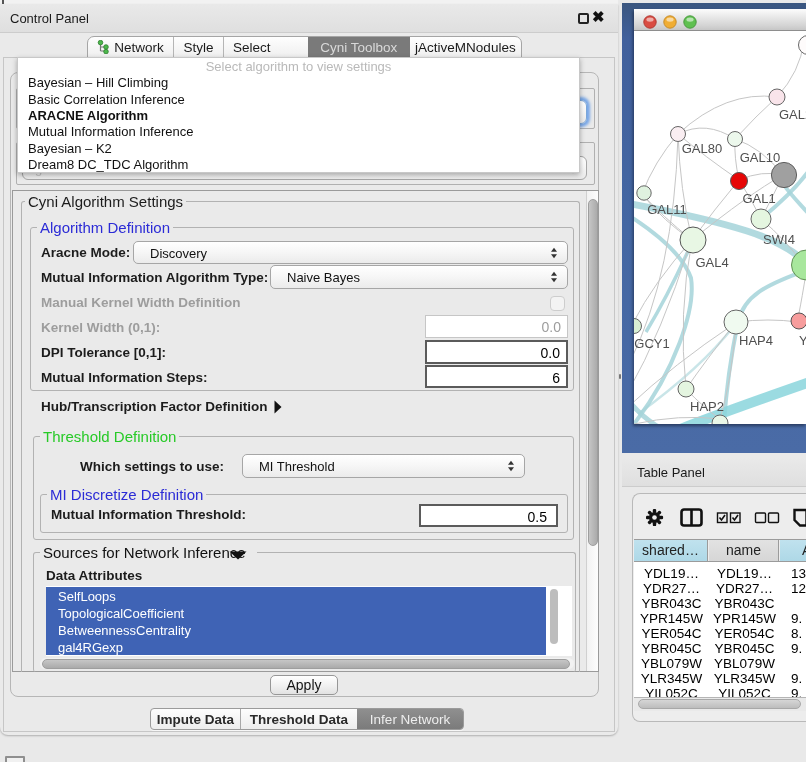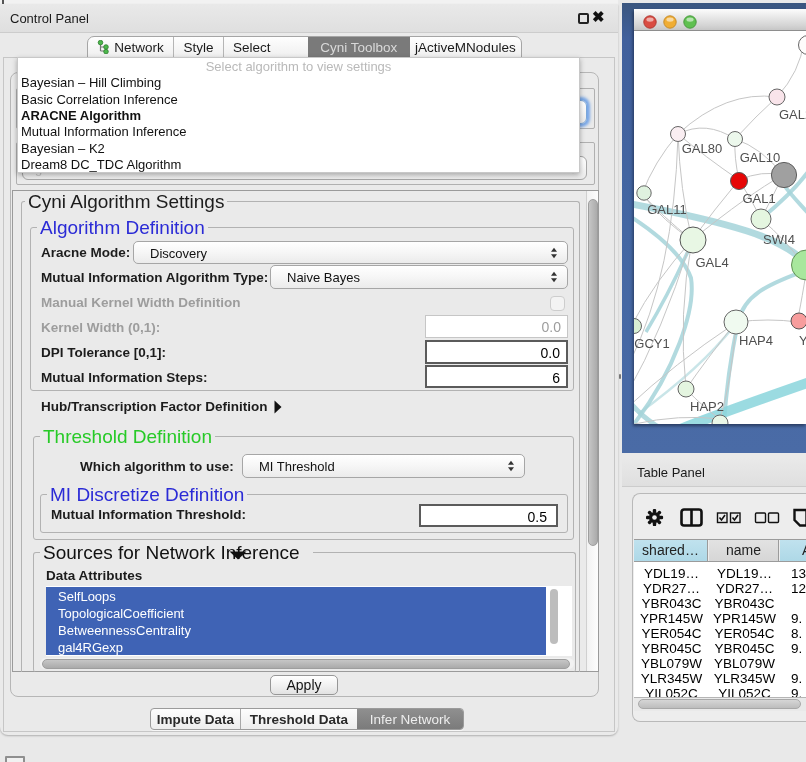--- a/index.html
+++ b/index.html
@@ -1,20 +1,20 @@
 <!DOCTYPE html>
 <html><head>
 <meta charset="utf-8">
 <style>
 * { margin:0; padding:0; box-sizing:border-box; }
 html,body { width:806px; height:762px; overflow:hidden; }
 body { font-family:"Liberation Sans", sans-serif; background:#e9e9e9; position:relative; }
 .abs { position:absolute; }
 .grp { position:absolute; border:1px solid #b2b2b2; border-radius:3px; }
-.grplabel { position:absolute; background:#eaeaea; padding:0 3px; font-size:19px; line-height:13px; transform:translateY(-50%); white-space:nowrap; }
+.grplabel { position:absolute; background:#eaeaea; padding:0 3px; font-size:15px; line-height:13px; transform:translateY(-50%); white-space:nowrap; }
 .flabel { position:absolute; font-size:13.5px; font-weight:bold; color:#1c1c1c; white-space:nowrap; line-height:15px; }
 .combo { position:absolute; background:linear-gradient(180deg,#ffffff 0%,#f7f7f7 45%,#ebebeb 100%); border:1px solid #a6a6a6; border-radius:5px; font-size:13px; color:#111; }
 .combo .ctext { position:absolute; left:16px; top:50%; transform:translateY(-50%); white-space:nowrap; }
 .combo .arr { position:absolute; right:9px; top:50%; transform:translateY(-50%); width:8px; height:12px; }
 .tfield { position:absolute; background:#fff; font-size:14px; text-align:right; padding-right:6px; line-height:22px; }
 </style>
 </head>
 <body>
 
 <div class="abs" style="left:0;top:0;width:618px;height:4px;background:#f2f2f2;"></div>
@@ -107,21 +107,21 @@
 <div class="tfield" style="left:425px;top:365px;width:143px;height:23px;border:2px solid #5b5b5b;color:#000;">6</div>
 
 <div class="flabel" style="left:41px;top:399px;font-size:13.5px;">Hub/Transcription Factor Definition</div>
 <svg class="abs" style="left:274px;top:400px;" width="8" height="14" viewBox="0 0 8 14">
     <path d="M0.5 0.5 L7.5 7 L0.5 13.5 Z" fill="#111"></path>
   </svg>
 
 <div class="grp" style="left:33px;top:436px;width:541px;height:104px;"></div>
 <div class="grplabel" style="left:40px;top:436px;color:#27ca27;">Threshold Definition</div>
 
-<div class="flabel" style="left:80px;top:459px;">Which algorithm to use:</div>
+<div class="flabel" style="left:80px;top:459px;">Which settings to use:</div>
 <div class="combo" style="left:242px;top:454px;width:283px;height:24px;">
   <span class="ctext">MI Threshold</span>
   <svg class="arr" viewBox="0 0 9 14">
       <path d="M4.5 1 L8 5.4 L1 5.4 Z" fill="#333"></path>
       <path d="M4.5 13 L8 8.6 L1 8.6 Z" fill="#333"></path>
     </svg>
 </div>
 
 <div class="grp" style="left:40px;top:494px;width:528px;height:39px;"></div>
 <div class="grplabel" style="left:47px;top:494px;color:#2b2bd6;">MI Discretize Definition</div>
@@ -151,21 +151,21 @@
   <div style="width:116px;display:flex;align-items:center;justify-content:center;">Threshold Data</div>
   <div style="width:106px;display:flex;align-items:center;justify-content:center;background:linear-gradient(180deg,#8f8f8f,#7b7b7b);color:#ededed;font-weight:normal;">Infer Network</div>
 </div>
 
 <div class="abs" style="left:5px;top:756px;width:20px;height:14px;border:2px solid #8f8f8f;background:#f1f1f1;border-radius:1px;"></div>
 
 <div class="abs" style="left:618.5px;top:374px;width:2.5px;height:5px;background:#777;border-radius:1px;"></div>
 
 <div class="abs" style="left:17px;top:57px;width:563px;height:116px;background:#ffffff;border:1px solid #c8c8c8;box-shadow:0 2px 5px rgba(0,0,0,0.3);z-index:40;"></div>
 <div class="abs" style="left:17px;top:59px;width:563px;font-size:13px;color:#b9b9b9;text-align:center;z-index:41;">Select algorithm to view settings</div>
-<div class="abs" style="left:21px;top:75.2px;width:550px;font-size:13px;color:#111;line-height:16.35px;z-index:41;">Bayesian – Hill Climbing<br>Basic Correlation Inference<br><b>ARACNE Algorithm</b><br>Mutual Information Inference<br>Bayesian – K2<br>Dream8 DC_TDC Algorithm</div>
+<div class="abs" style="left:28px;top:75.2px;width:550px;font-size:13px;color:#111;line-height:16.35px;z-index:41;">Bayesian – Hill Climbing<br>Basic Correlation Inference<br><b>ARACNE Algorithm</b><br>Mutual Information Inference<br>Bayesian – K2<br>Dream8 DC_TDC Algorithm</div>
 
 <div class="abs" style="left:622px;top:3px;width:184px;height:450px;background:linear-gradient(180deg,#3a567f 0%,#41609c 8%,#4467a3 50%,#4a6ba6 100%);"></div>
 <div class="abs" style="left:634px;top:9px;width:172px;height:415px;box-shadow:-1px 2px 3px rgba(0,0,10,0.45);background:#fff;"></div>
 <div class="abs" style="left:634px;top:9px;width:172px;height:22px;background:linear-gradient(180deg,#fcfcfc,#d3d3d3 80%,#c6c6c6);border-bottom:1px solid #8e8e8e;border-radius:4px 0 0 0;"></div>
 <svg class="abs" style="left:641px;top:14.5px;" width="62" height="14" viewBox="0 0 60 14">
   <circle cx="8" cy="7" r="6.2" fill="#d94c42" stroke="#b13a33" stroke-width="1"></circle>
   <circle cx="28" cy="7" r="6.2" fill="#f0ad33" stroke="#c78d2a" stroke-width="1"></circle>
   <circle cx="48" cy="7" r="6.2" fill="#5fc050" stroke="#4a9a40" stroke-width="1"></circle>
   <ellipse cx="8" cy="4.6" rx="3.6" ry="2.2" fill="rgba(255,255,255,0.55)"></ellipse>
   <ellipse cx="28" cy="4.6" rx="3.6" ry="2.2" fill="rgba(255,255,255,0.55)"></ellipse>

